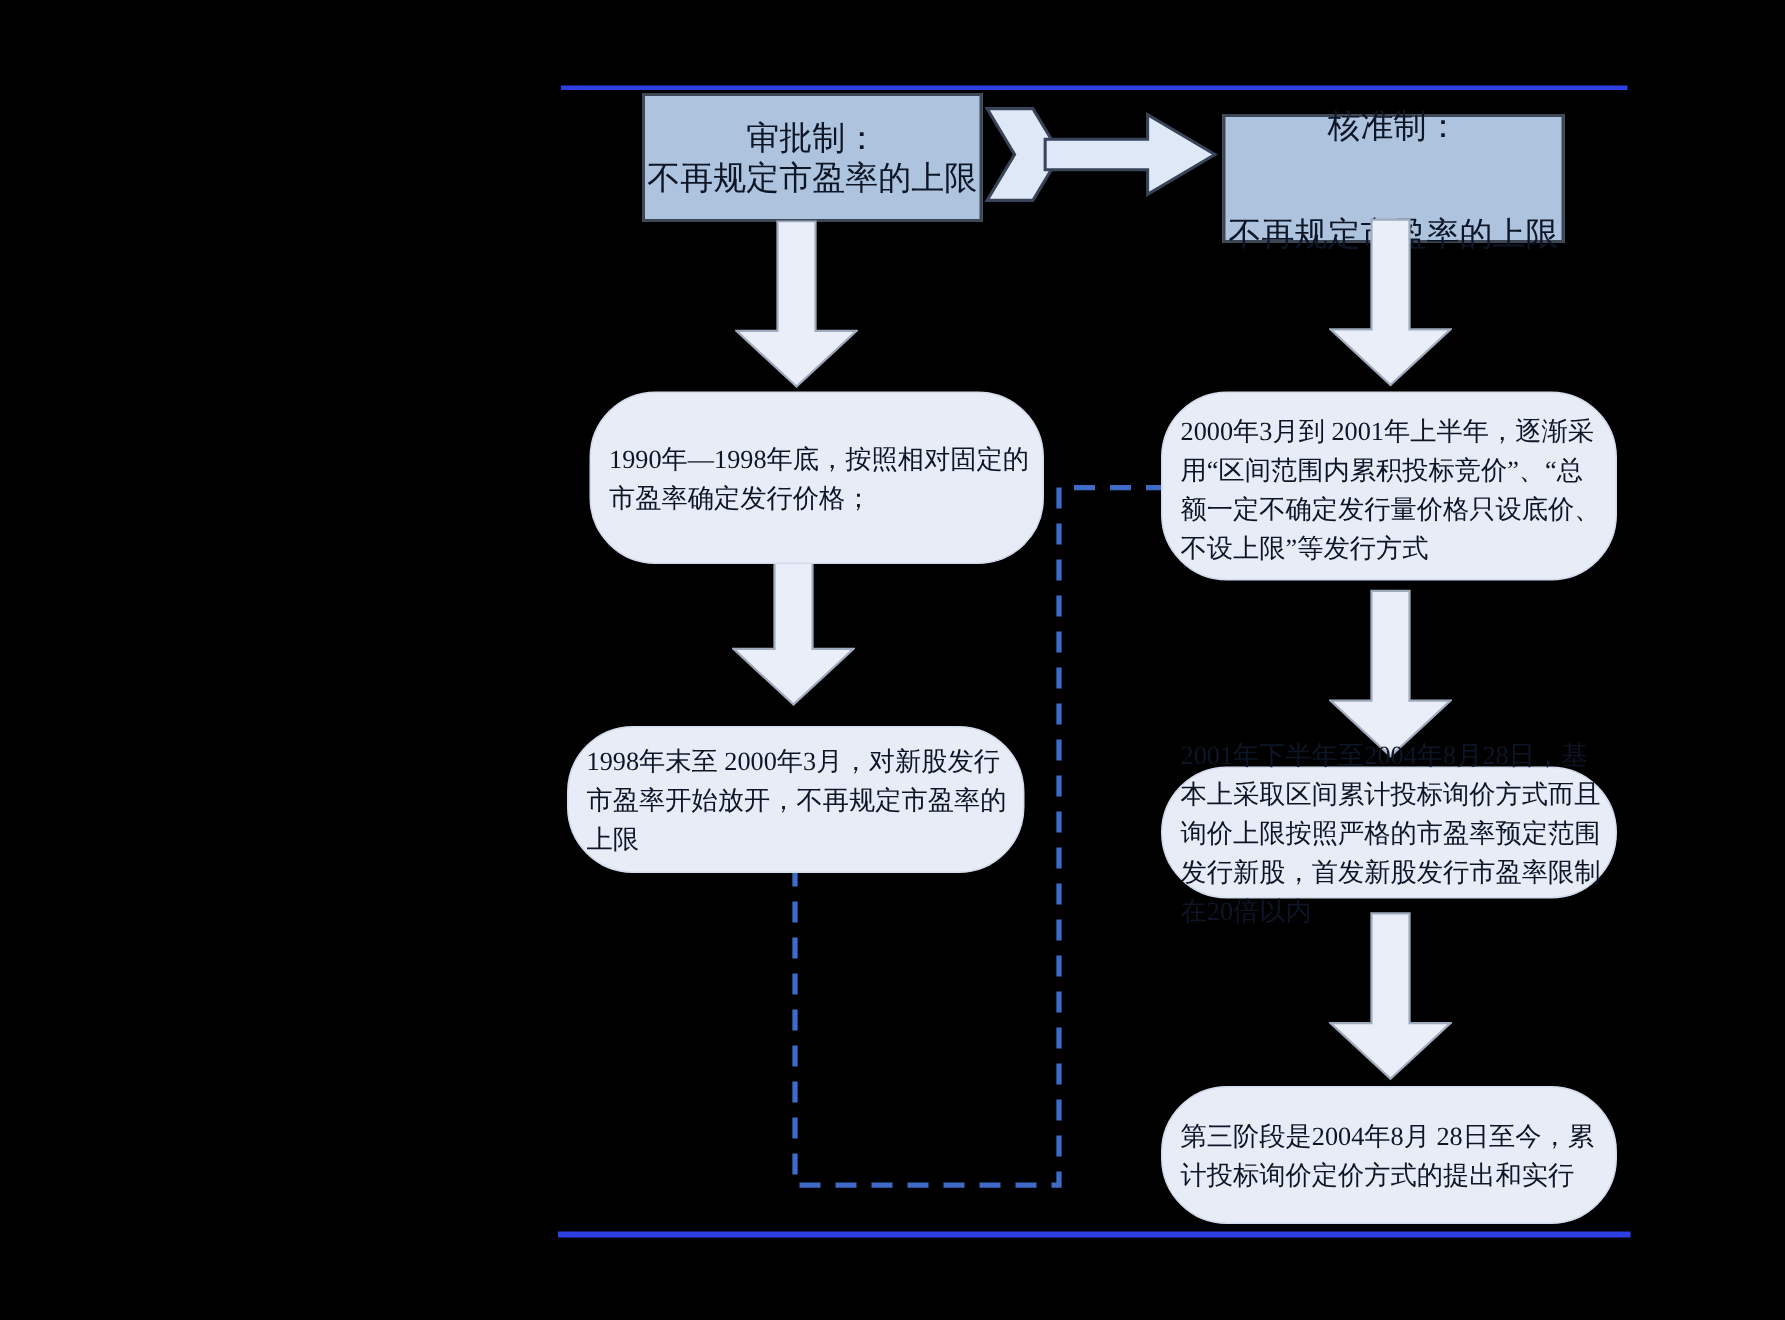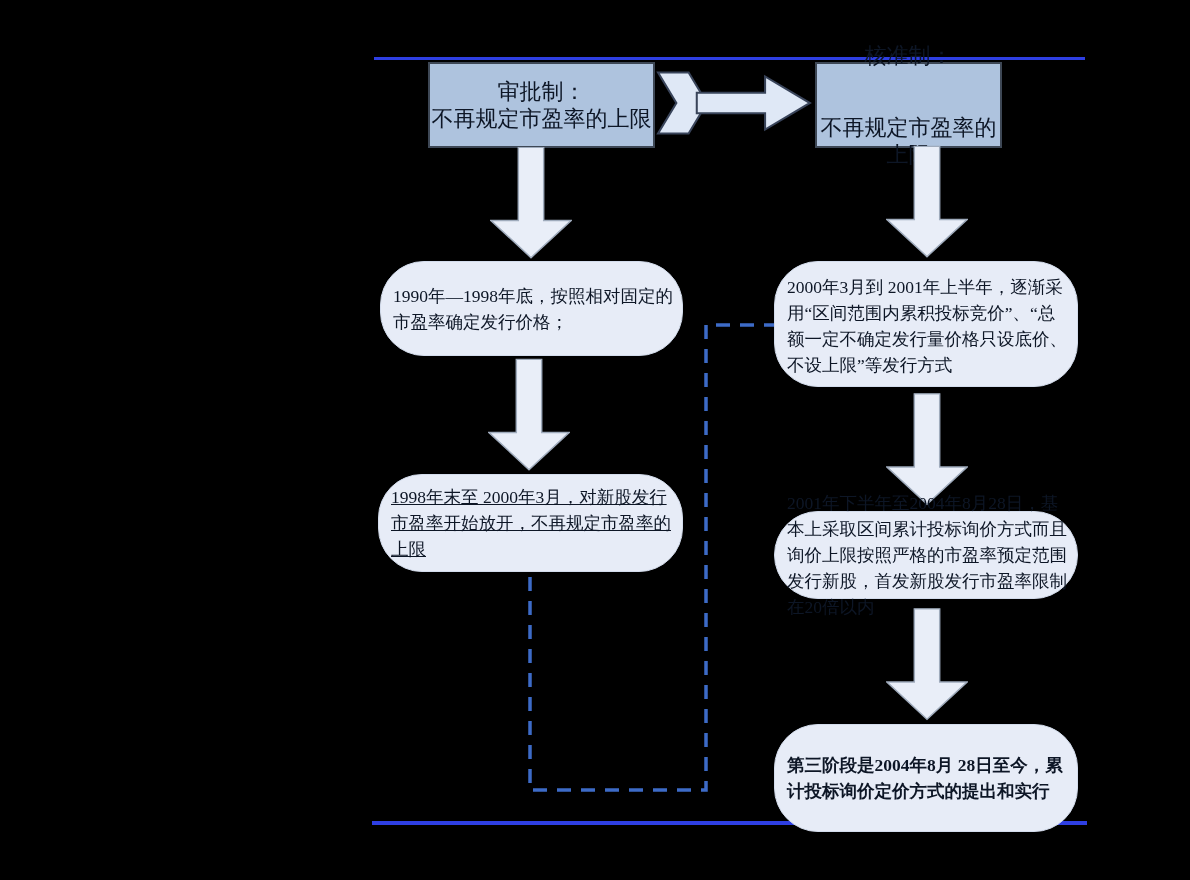--- a/index.html
+++ b/index.html
@@ -25,21 +25,21 @@
   <div class="rule" style="left:372px;top:821px;width:715px;height:4px;"></div>
 
   <svg class="dashed-svg" width="1190" height="880" viewBox="0 0 1190 880">
     <polyline points="778,325 706,325 706,790 530,790 530,572" fill="none" stroke="#3d6bc7" stroke-width="3.5" stroke-dasharray="14,10"></polyline>
   </svg>
 
   <div class="hdr" style="left:428px;top:62px;width:227px;height:86px;">
     <span>审批制：</span>
     <span>不再规定市盈率的上限</span>
   </div>
-  <div class="hdr" style="left:815px;top:62px;width:187px;height:86px;gap:45px;">
+  <div class="hdr" style="left:815px;top:76px;width:228px;height:86px;gap:45px;">
     <span>核准制：</span>
     <span>不再规定市盈率的上限</span>
   </div>
 
   <svg class="arrow-svg" style="left:656px;top:71px;" width="158" height="64" viewBox="0 0 155 62">
     <polygon points="2,1 32,1 50,31 32,61 2,61 20,31" fill="#dfe8f6" stroke="#39445a" stroke-width="2"></polygon>
     <polygon points="40,21 107,21 107,5 151,31 107,57 107,41 40,41" fill="#dfe8f6" stroke="#39445a" stroke-width="2"></polygon>
   </svg>
 
   <svg class="arrow-svg" style="left:490px;top:147px;" width="82" height="112" viewBox="0 0 84 114">
@@ -52,30 +52,30 @@
   <svg class="arrow-svg" style="left:886px;top:145px;" width="82" height="114" viewBox="0 0 84 114">
     <polygon points="29,0 55,0 55,75 83,75 42,113 1,75 29,75" fill="#e9eef8" stroke="#9fabbc" stroke-width="1.5"></polygon>
   </svg>
   <svg class="arrow-svg" style="left:886px;top:391px;" width="82" height="117" viewBox="0 0 84 114">
     <polygon points="29,0 55,0 55,75 83,75 42,113 1,75 29,75" fill="#e9eef8" stroke="#9fabbc" stroke-width="1.5"></polygon>
   </svg>
   <svg class="arrow-svg" style="left:886px;top:606px;" width="82" height="117" viewBox="0 0 84 114">
     <polygon points="29,0 55,0 55,75 83,75 42,113 1,75 29,75" fill="#e9eef8" stroke="#9fabbc" stroke-width="1.5"></polygon>
   </svg>
 
-  <div class="stage" style="left:380px;top:261px;width:303px;height:95px;">
+  <div class="stage" style="left:393px;top:261px;width:303px;height:115px;">
     <span>1990年—1998年底，按照相对固定的市盈率确定发行价格；</span>
   </div>
-  <div class="stage" style="left:378px;top:474px;width:305px;height:98px;text-decoration:underline;">
+  <div class="stage" style="left:378px;top:484px;width:305px;height:98px;">
     <span>1998年末至 2000年3月，对新股发行市盈率开始放开，不再规定市盈率的上限</span>
   </div>
 
   <div class="stage" style="left:774px;top:261px;width:304px;height:126px;align-items:flex-end;">
     <span>2000年3月到 2001年上半年，逐渐采用“区间范围内累积投标竞价”、“总额一定不确定发行量价格只设底价、不设上限”等发行方式</span>
   </div>
   <div class="stage" style="left:774px;top:511px;width:304px;height:88px;">
     <span>2001年下半年至2004年8月28日，基本上采取区间累计投标询价方式而且询价上限按照严格的市盈率预定范围发行新股，首发新股发行市盈率限制在20倍以内</span>
   </div>
-  <div class="stage" style="left:774px;top:724px;width:304px;height:108px;font-weight:bold;">
+  <div class="stage" style="left:774px;top:724px;width:304px;height:92px;">
     <span>第三阶段是2004年8月 28日至今，累计投标询价定价方式的提出和实行</span>
   </div>
 
 </div>
 
 </body></html>

